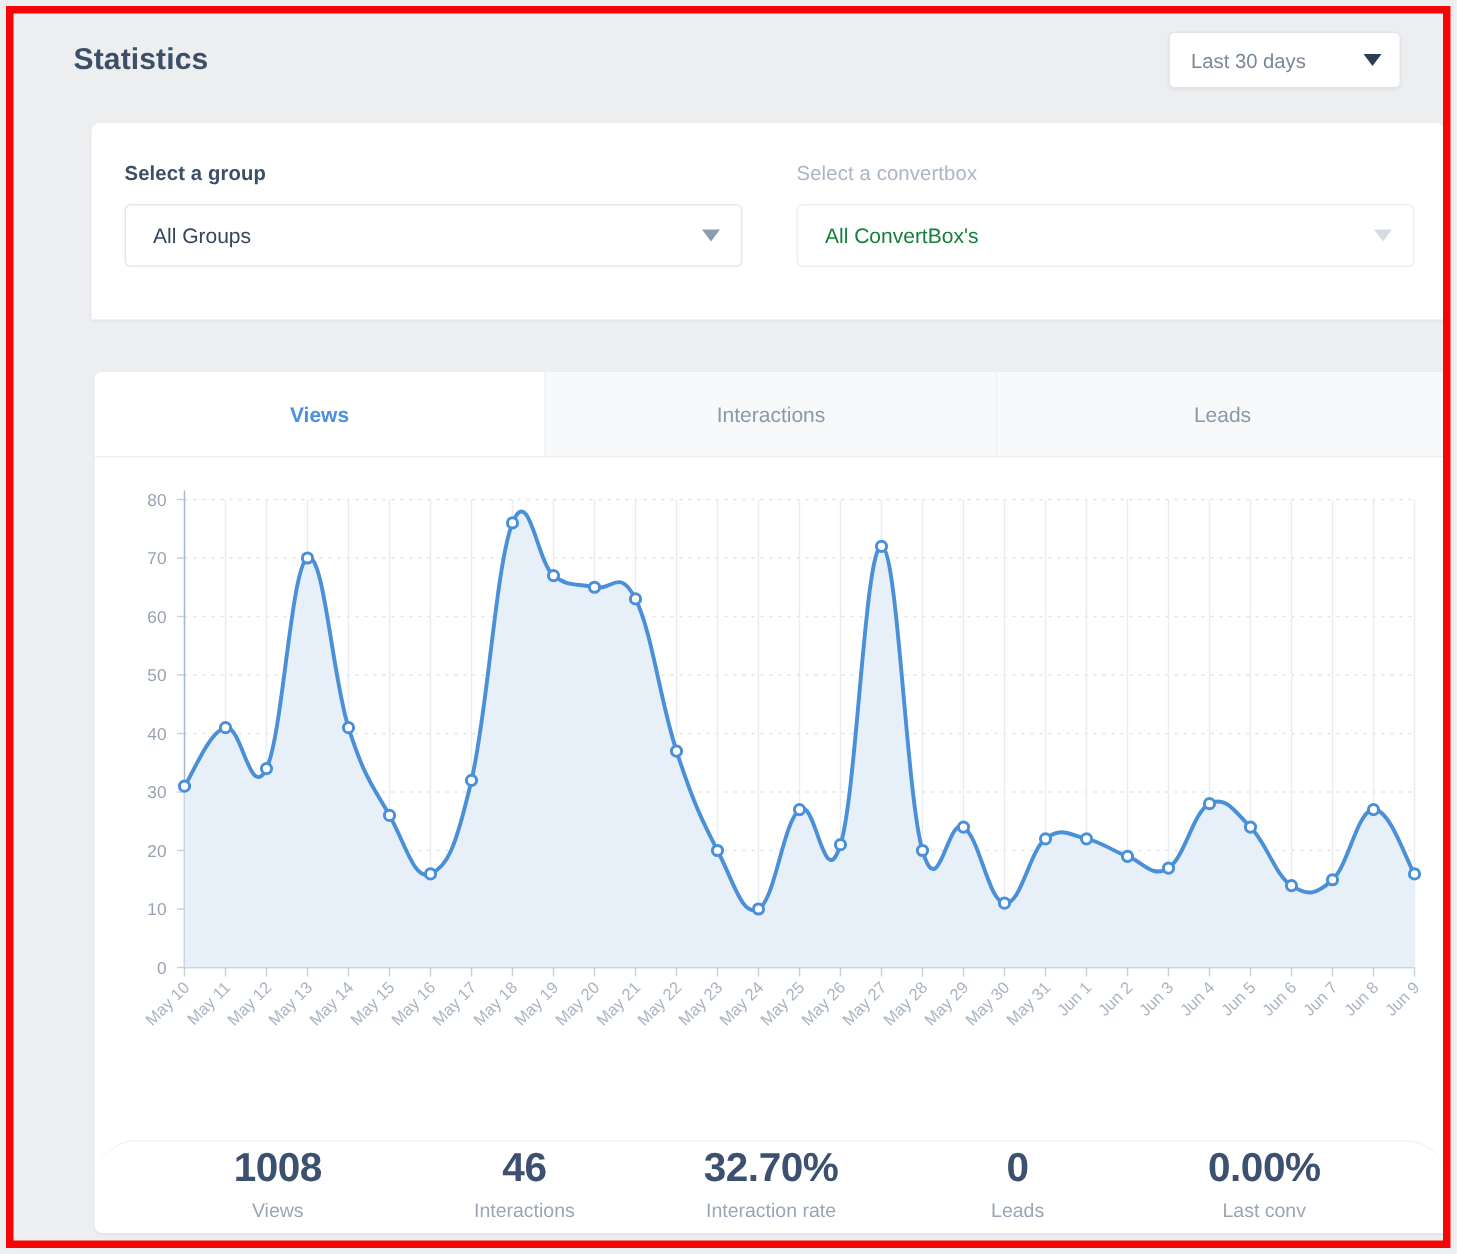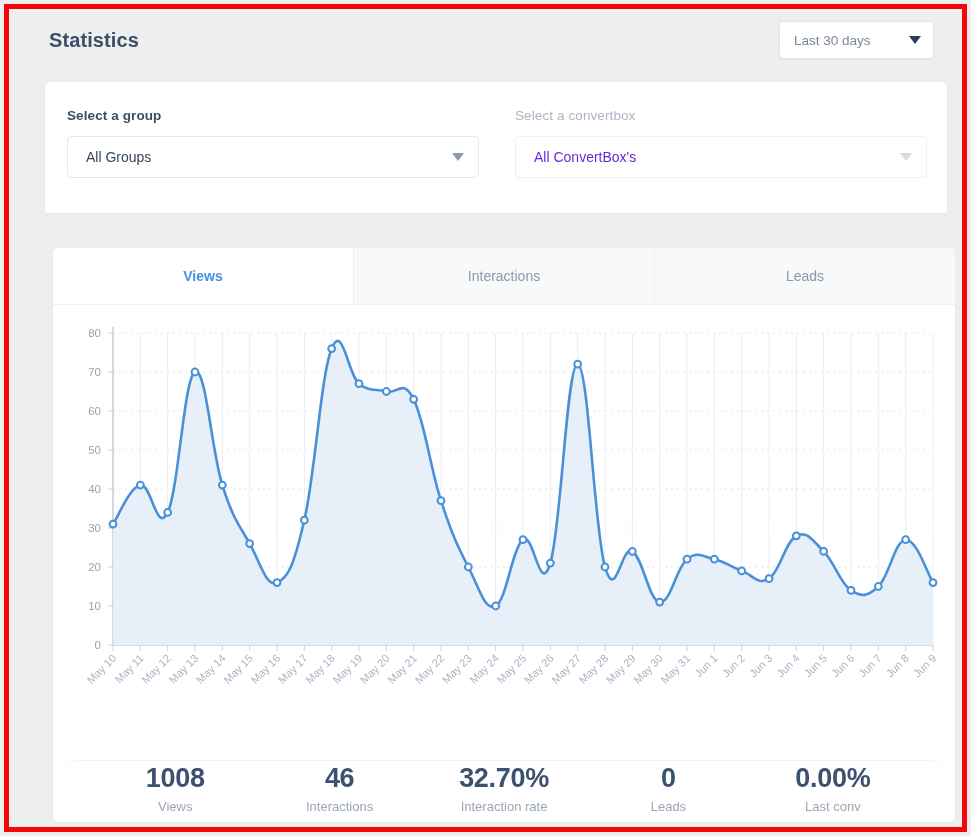--- a/index.html
+++ b/index.html
@@ -41,21 +41,21 @@
     box-shadow: 0 1px 2px rgba(30,45,70,.06);
   }
   .range-select .lbl { font-size: 13.5px; color: #7a8899; flex: 1; }
   .caret { width: 0; height: 0; border-left: 6px solid transparent;
            border-right: 6px solid transparent; border-top: 8px solid #2c3e56; }
   .caret.light { border-top-color: #8c9bb0; }
   .caret.muted { border-top-color: #d4dbe3; }
 
   
   .filter-card {
-    position: absolute; left: 45px; top: 82px;
+    position: absolute; left: 61px; top: 82px;
     width: 902px; height: 131px;
     background: #fff;
     border-radius: 5px 5px 0 0;
     box-shadow: 0 1px 2px rgba(30,45,70,.05);
     padding: 26px 0 0 22px;
     display: flex;
     justify-content: space-between;
   }
   .field { width: 434px; }
   .field-label {
@@ -63,28 +63,28 @@
     margin-bottom: 13px; letter-spacing: .1px;
   }
   .field-label.muted { color: #aab6c4; font-weight: normal; }
   .field-input {
     height: 42px; border: 1px solid #e4e8ed; border-radius: 4px;
     display: flex; align-items: center; padding: 0 14px 0 18px;
     background: #fff;
   }
   .field-input.disabled { border-color: #edf0f3; }
   .field-input .val { flex: 1; font-size: 14px; color: #35455c; }
-  .field-input.disabled .val { color: #6d28d9; }
+  .field-input.disabled .val { color: #15803d; }
   .field:nth-child(1) .field-input { width: 412px; gap: 16px; }
   .field:nth-child(2) { margin-left: 16px; }
   .field:nth-child(2) .field-input { width: 412px; }
 
   
   .chart-card {
-    position: absolute; left: 53px; top: 248px;
+    position: absolute; left: 63px; top: 248px;
     width: 902px; height: 574px;
     background: #fff;
     border-radius: 5px;
     box-shadow: 0 1px 2px rgba(30,45,70,.05);
     overflow: hidden;
   }
   .tabs { display: flex; height: 57px; border-bottom: 1px solid #edf0f3; }
   .tab {
     flex: 1; display: flex; align-items: center; justify-content: center;
     font-size: 14px; color: #8a98a9;

